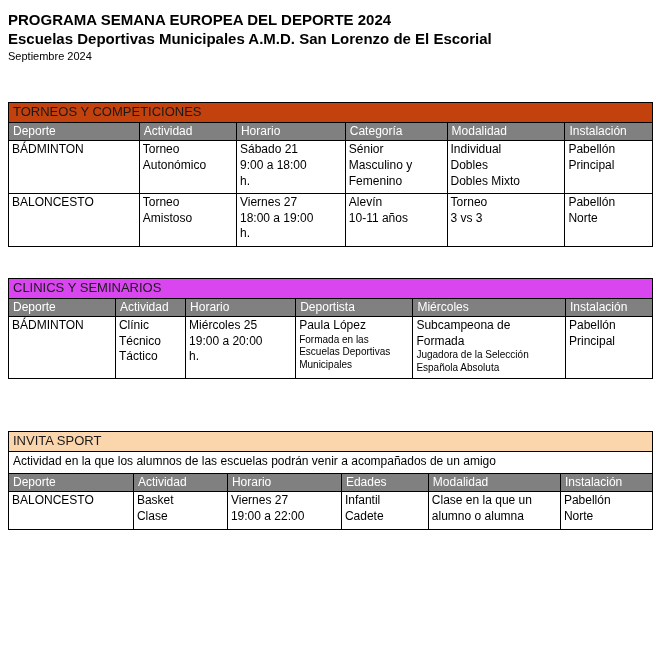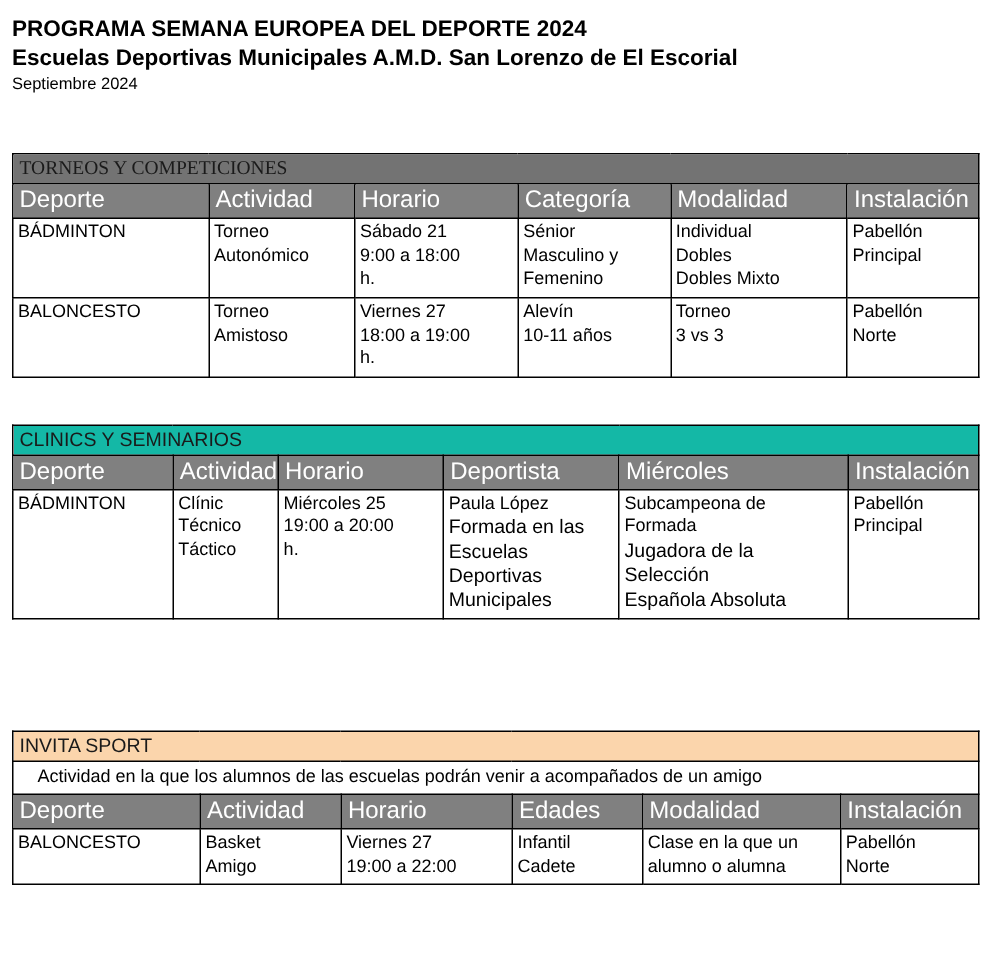--- a/index.html
+++ b/index.html
@@ -12,43 +12,43 @@
   .title-block { }
   .title-l1, .title-l2 { font-size: 15px; font-weight: bold; line-height: 19px; }
   .title-l3 { font-size: 11px; line-height: 17px; }
 
   table.sched {
     border-collapse: collapse; table-layout: fixed;
     width: 645px;
   }
   table.t1 { margin-top: 37px; }
   table.t2 { margin-top: 31px; }
-  table.t3 { margin-top: 74px; }
+  table.t3 { margin-top: 52px; }
 
   table.sched td {
     border: 1px solid #000; vertical-align: top;
     padding: 1px 3px 4px 3px;
     font-size: 12px; line-height: 1.3;
     overflow: hidden;
   }
   tr.band td {
     font-size: 13px; color: #1a1a1a;
     padding: 2px 4px; line-height: 1.15;
   }
-  tr.band.torneos td { background: #737373; font-family: Liberation Serif, serif; }
-  tr.band.clinics td { background: #14b8a6; }
+  tr.band.torneos td { background: #c2410c; }
+  tr.band.clinics td { background: #d946ef; }
   tr.band.invita  td { background: #fbd5ac; }
-  tr.note td { background: #ffffff; font-size: 12px; padding: 2px 4px 3px 16px; }
+  tr.note td { background: #ffffff; font-size: 12px; padding: 2px 4px 3px 4px; }
   tr.head td {
     background: #808080; color: #ffffff;
-    font-size: 16px; padding: 1px 4px 2px 4px; line-height: 1.2;
+    font-size: 12px; padding: 1px 4px 2px 4px; line-height: 1.2;
   }
   .pre { white-space: pre-line; }
   .caps { font-size: 12px; }
-  .sub { display: block; font-size: 13px; line-height: 1.25; white-space: pre-line; }
+  .sub { display: block; font-size: 10px; line-height: 1.25; white-space: pre-line; }
   .small { font-size: 10px; line-height: 1.3; }
 </style>
 </head>
 <body>
 
 <div class="page">
 
   <div class="title-block">
     <div class="title-l1">PROGRAMA SEMANA EUROPEA DEL DEPORTE 2024</div>
     <div class="title-l2">Escuelas Deportivas Municipales A.M.D. San Lorenzo de El Escorial</div>
@@ -176,21 +176,21 @@
       <td>Deporte</td>
       <td>Actividad</td>
       <td>Horario</td>
       <td>Edades</td>
       <td>Modalidad</td>
       <td>Instalación</td>
     </tr>
     <tr>
       <td class="caps">BALONCESTO</td>
       <td class="pre">Basket
-Amigo</td>
+Clase</td>
       <td class="pre">Viernes 27
 19:00 a 22:00</td>
       <td class="pre">Infantil
 Cadete</td>
       <td class="pre small">Clase en la que un
 alumno o alumna</td>
       <td class="pre">Pabellón
 Norte</td>
     </tr>
   </tbody>

